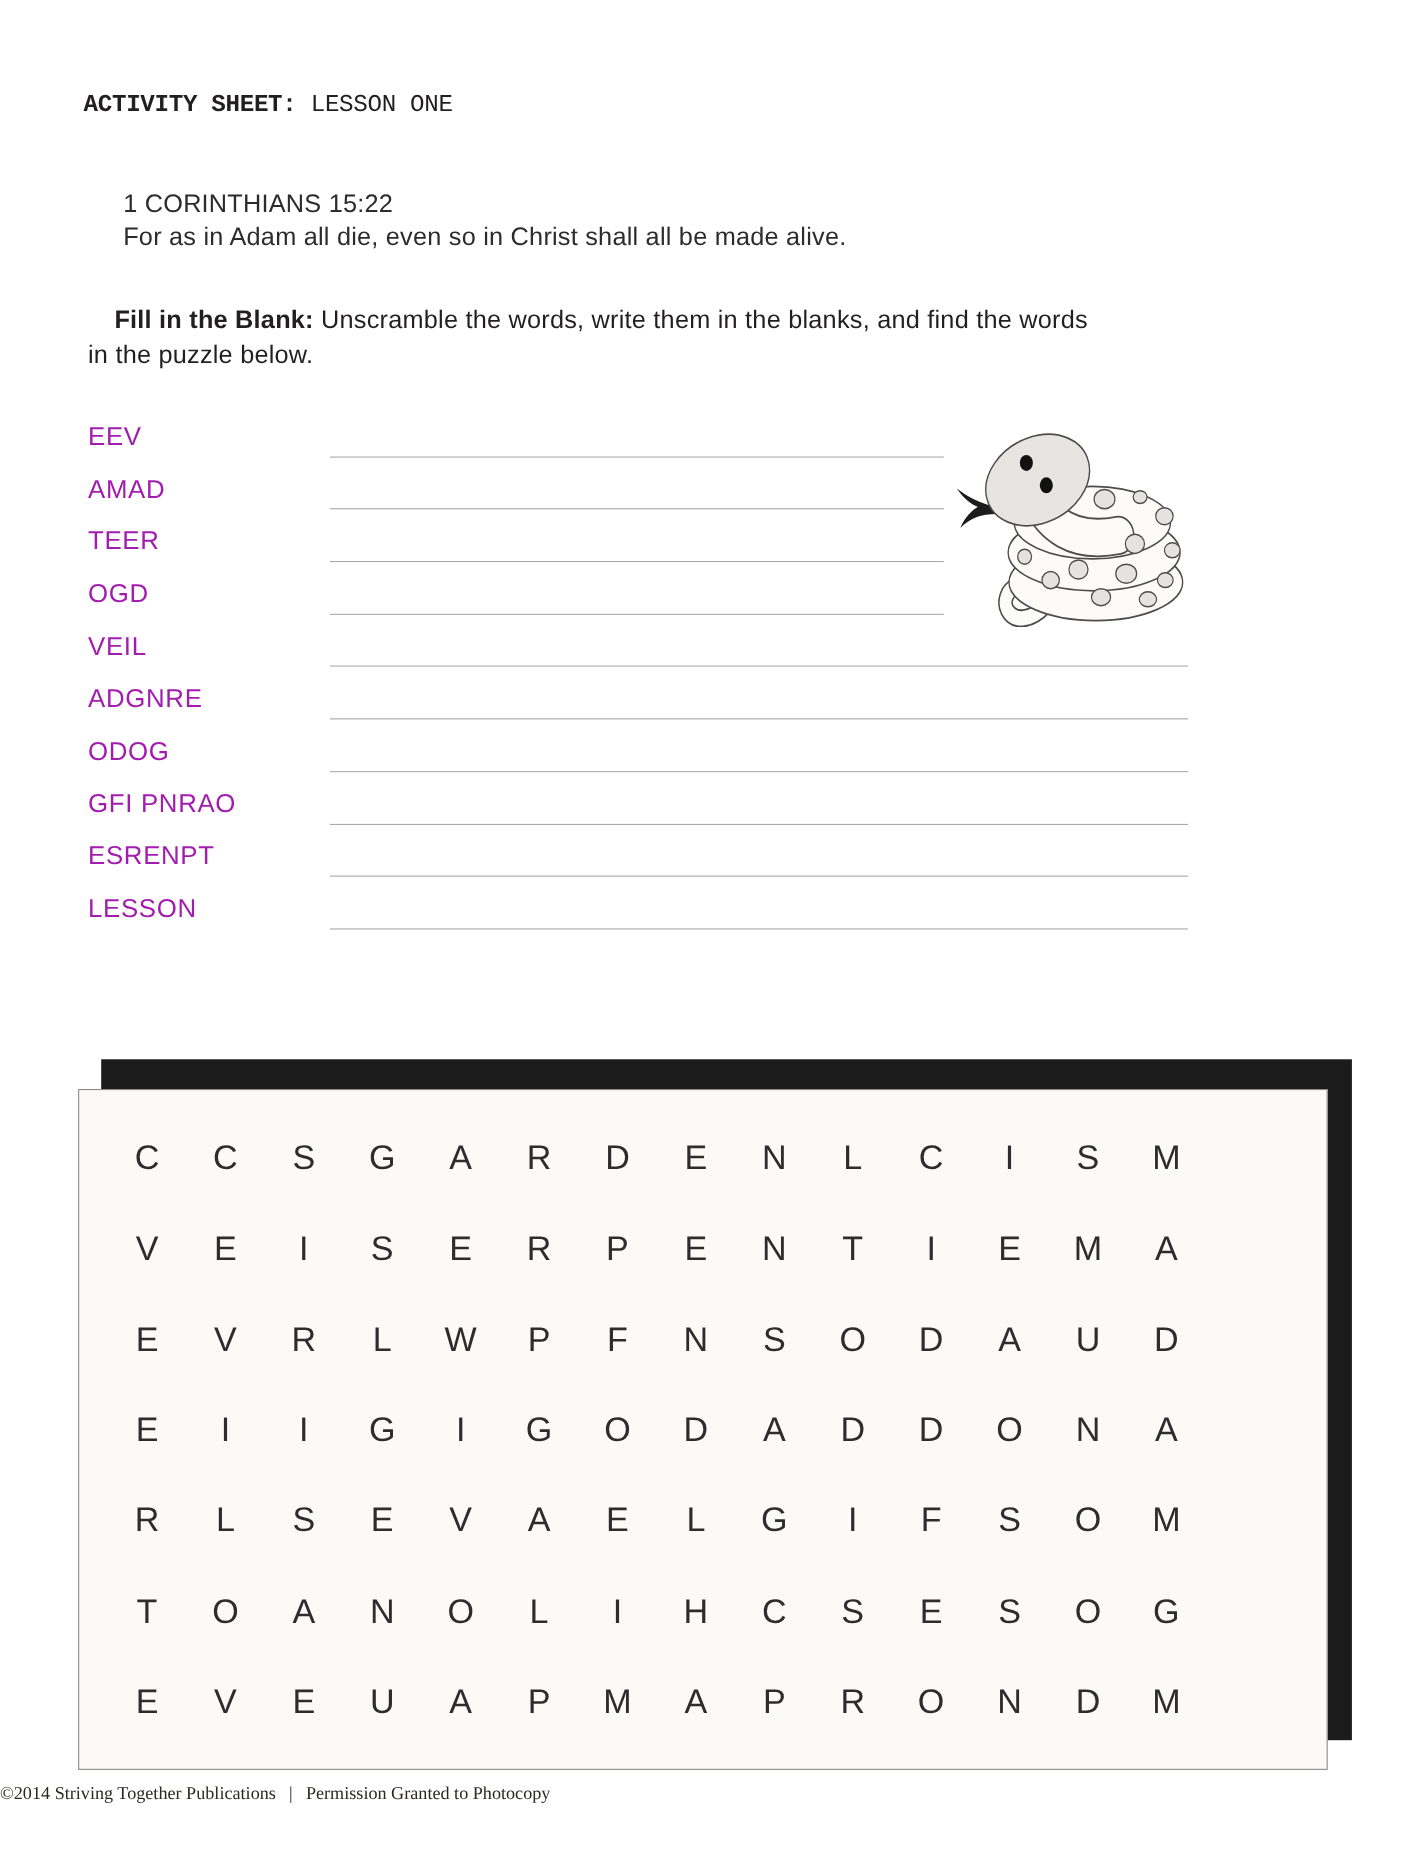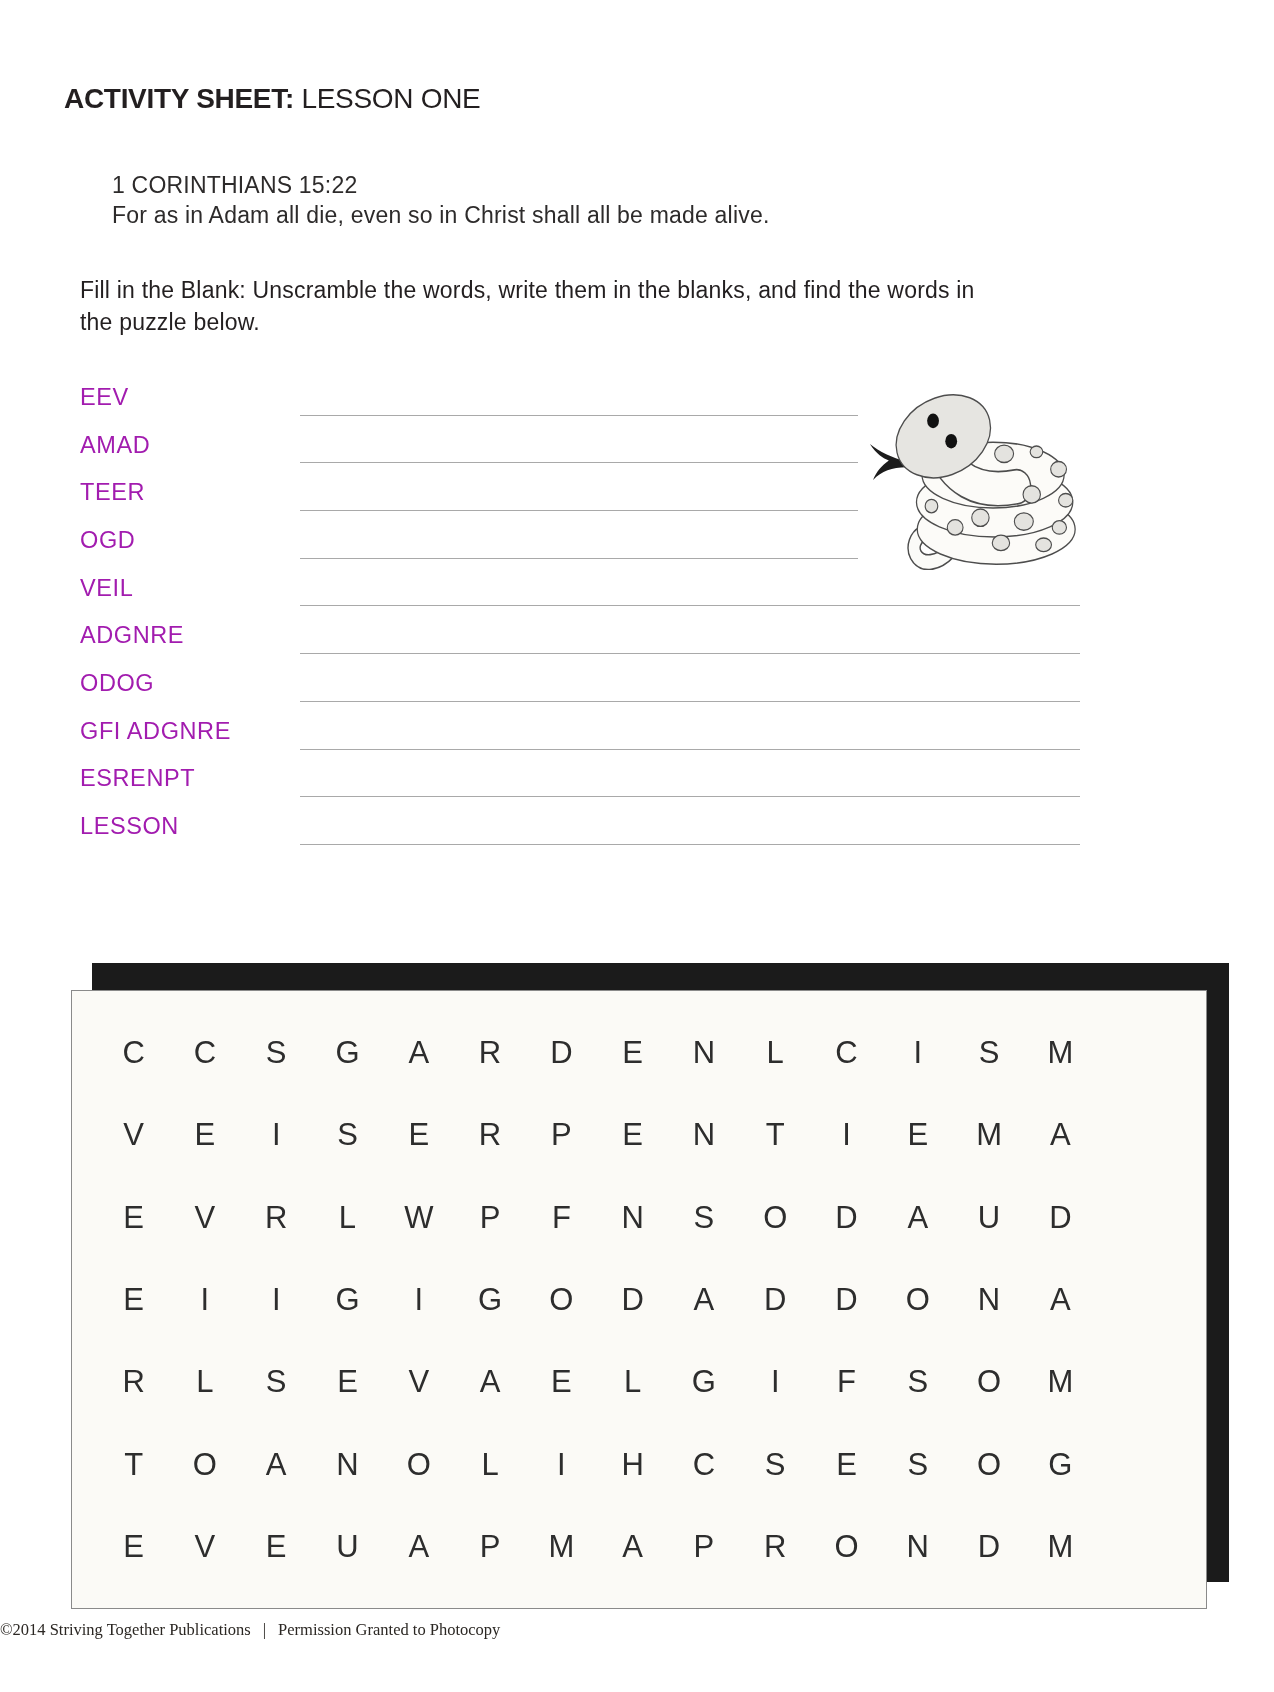--- a/index.html
+++ b/index.html
@@ -1,28 +1,28 @@
 <!DOCTYPE html>
 <html><head>
 <meta charset="utf-8">
 <style>
   html,body{margin:0;padding:0;background:#ffffff;}
   .page{position:relative;width:1274px;height:1692px;background:#ffffff;
         font-family:"Liberation Sans",sans-serif;color:#231f20;overflow:hidden;}
 
   
-  .title{position:absolute;left:64px;top:83px;font-size:28px;letter-spacing:-0.3px;white-space:nowrap;}
+  .title{position:absolute;left:76px;top:83px;font-size:22px;letter-spacing:-0.3px;white-space:nowrap;font-family:Liberation Mono, monospace;}
   .title .b{font-weight:bold;}
 
   
   .scripture{position:absolute;left:80px;top:170px;font-size:23px;line-height:30px;color:#2d2b2b;letter-spacing:0.2px;margin-left:32px;}
 
   
   .instructions{position:absolute;left:80px;top:274px;font-size:23px;line-height:32px;width:930px;letter-spacing:0.2px;}
-  .instructions .b{font-weight:normal;}
+  .instructions .b{font-weight:bold;margin-left:24px;}
 
   
   .word-list{position:absolute;left:80px;top:373px;width:1000px;}
   .word-row{position:relative;height:47.7px;}
   .word-label{position:absolute;left:0;top:50%;transform:translateY(-50%);
               font-size:23.5px;letter-spacing:0.6px;color:#a21caf;}
   .blank-line{position:absolute;left:220px;right:0;bottom:5px;height:0;border-bottom:1px solid #a9a9a9;}
   .word-row.short .blank-line{right:222px;}
 
   
@@ -86,21 +86,21 @@
       </div>
       <div class="word-row">
         <span class="word-label">ADGNRE</span>
         <div class="blank-line"></div>
       </div>
       <div class="word-row">
         <span class="word-label">ODOG</span>
         <div class="blank-line"></div>
       </div>
       <div class="word-row">
-        <span class="word-label">GFI ADGNRE</span>
+        <span class="word-label">GFI PNRAO</span>
         <div class="blank-line"></div>
       </div>
       <div class="word-row">
         <span class="word-label">ESRENPT</span>
         <div class="blank-line"></div>
       </div>
       <div class="word-row">
         <span class="word-label">LESSON</span>
         <div class="blank-line"></div>
       </div>

